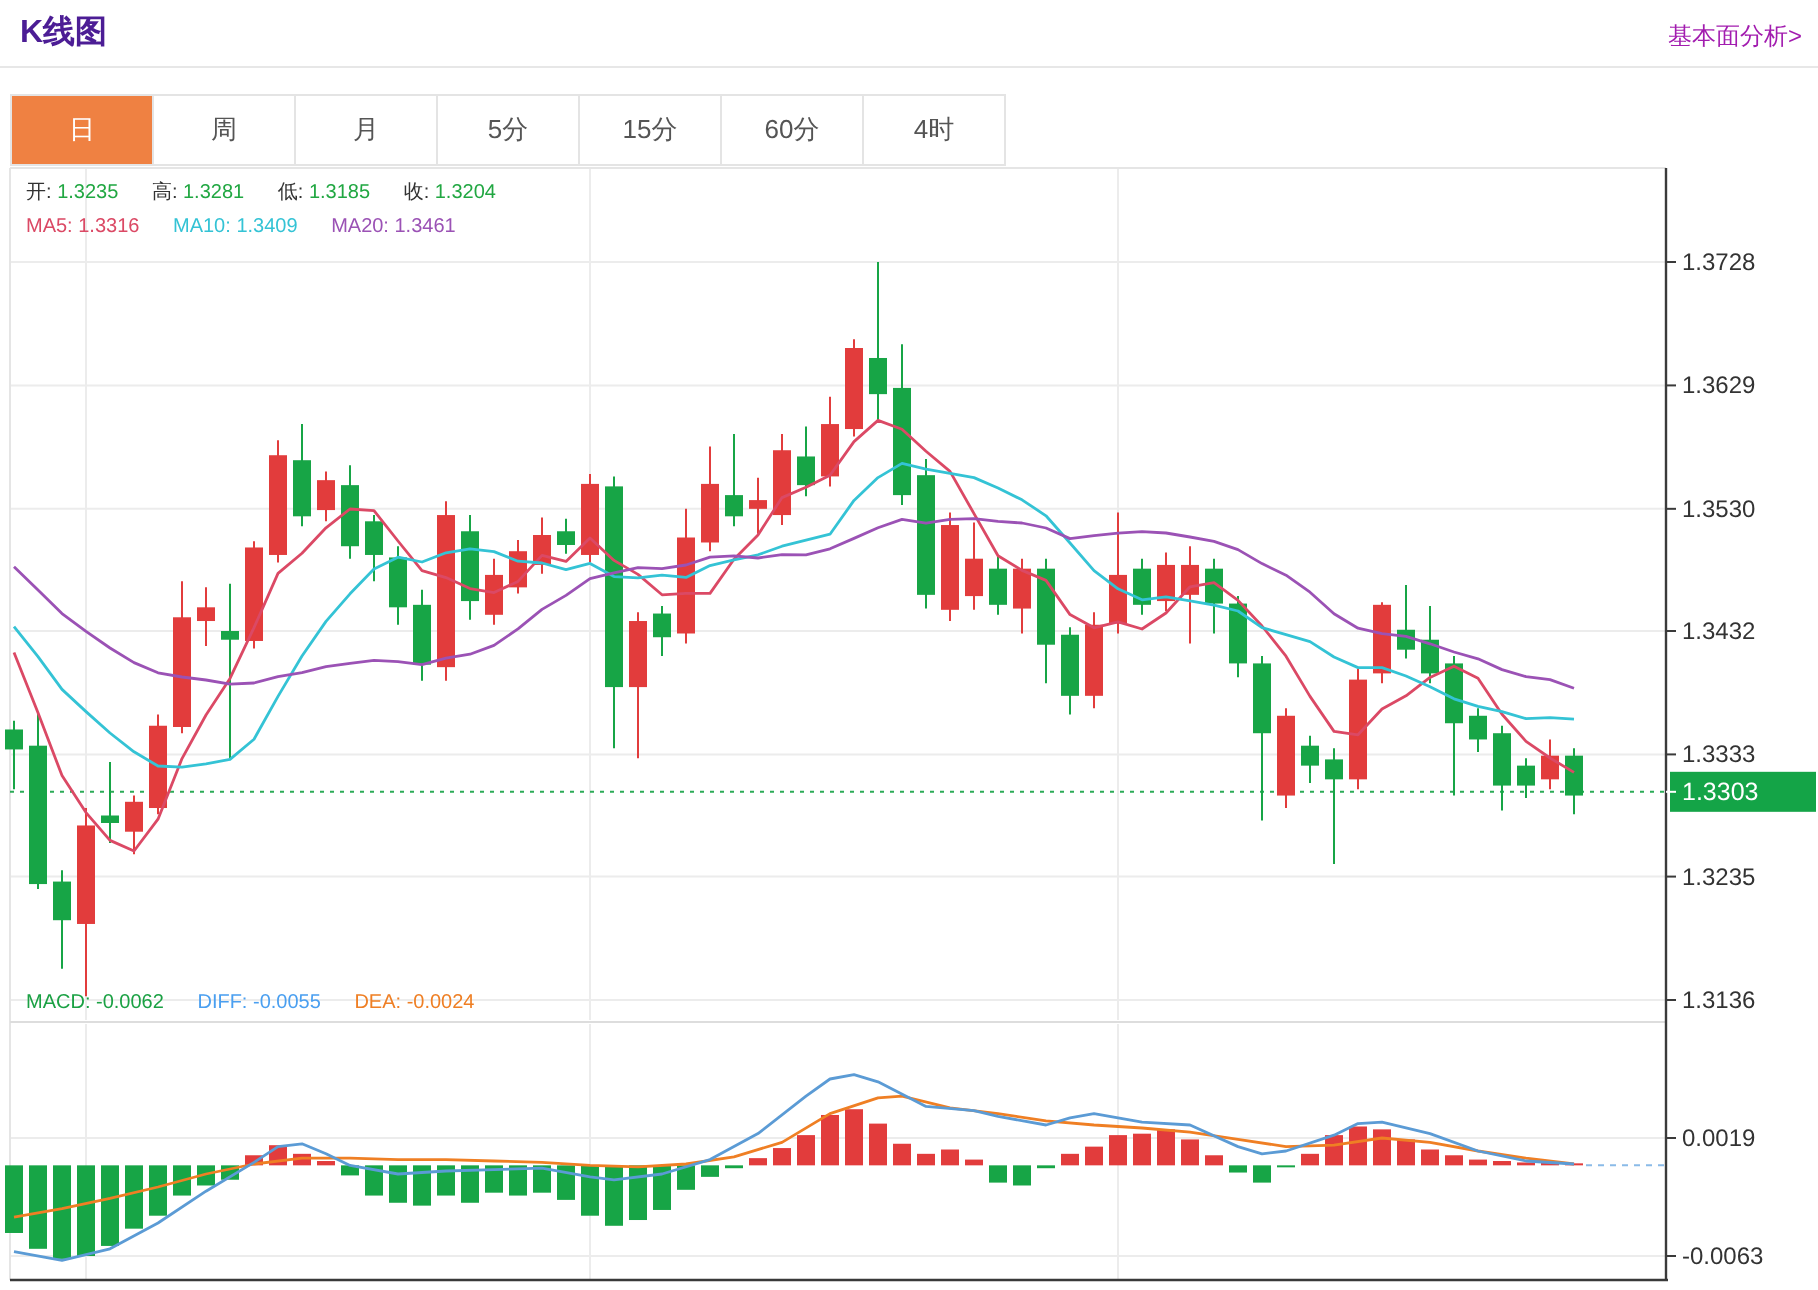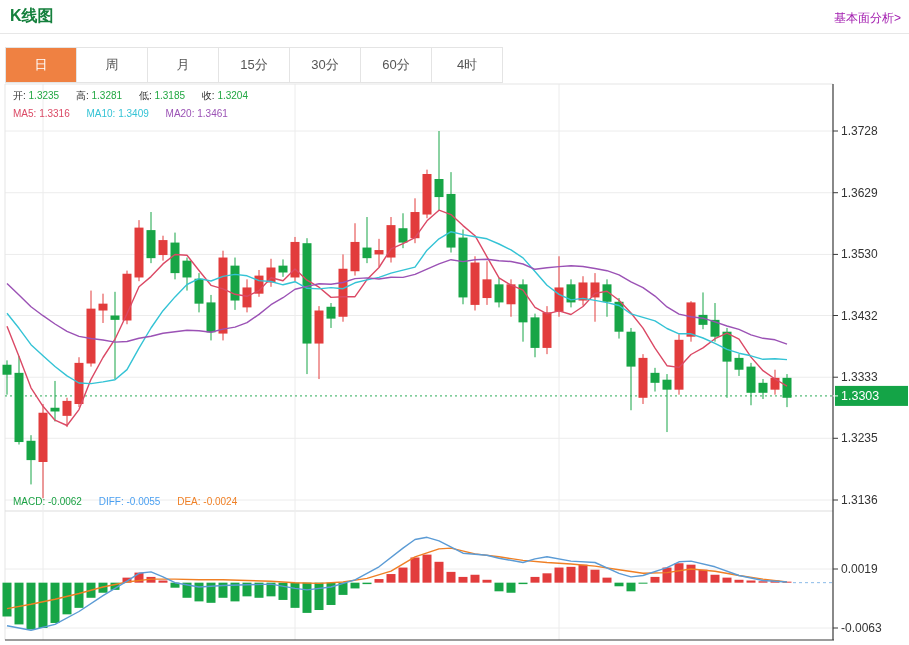--- a/index.html
+++ b/index.html
@@ -1,18 +1,18 @@
 <!DOCTYPE html>
 <html><head>
 <meta charset="utf-8">
 <style>
   html,body{margin:0;padding:0;}
   body{width:909px;height:645px;position:relative;background:#fff;
        font-family:"Liberation Sans","DejaVu Sans",sans-serif;overflow:hidden;}
-  .hdr-title{position:absolute;left:10px;top:6px;font-size:16px;font-weight:bold;color:#15803d;}
+  .hdr-title{position:absolute;left:10px;top:6px;font-size:16px;font-weight:bold;color:#4c1d95;}
   .hdr-link{position:absolute;right:8px;top:10px;font-size:12px;color:#a21caf;cursor:pointer;}
   .divider{position:absolute;left:0;top:33px;width:909px;height:1px;background:#e7e7e7;}
   .tabs{position:absolute;left:5px;top:47px;display:flex;border:1px solid #e4e4e4;background:#fff;z-index:3;}
   .tab{width:70px;height:34px;line-height:34px;text-align:center;font-size:13px;color:#555;
        border-right:1px solid #e4e4e4;cursor:pointer;background:#fff;}
   .tab:last-child{border-right:none;}
   .tab.selected{background:#ef8142;color:#fff;}
   .legend{position:absolute;z-index:2;font-size:10px;white-space:nowrap;}
   .lg-ohlc{left:13px;top:89px;}
   .lg-ma{left:13px;top:108px;}
@@ -32,22 +32,22 @@
 <body>
 
 <div class="hdr-title">K线图</div>
 <div class="hdr-link">基本面分析&gt;</div>
 <div class="divider"></div>
 
 <div class="tabs">
   <div class="tab selected">日</div>
   <div class="tab">周</div>
   <div class="tab">月</div>
+  <div class="tab">5分</div>
   <div class="tab">15分</div>
-  <div class="tab">30分</div>
   <div class="tab">60分</div>
   <div class="tab">4时</div>
 </div>
 
 <div class="legend lg-ohlc">
   <span class="lg-item"><span class="lbl">开:</span> <span class="val-green">1.3235</span></span>
   <span class="lg-item"><span class="lbl">高:</span> <span class="val-green">1.3281</span></span>
   <span class="lg-item"><span class="lbl">低:</span> <span class="val-green">1.3185</span></span>
   <span class="lg-item"><span class="lbl">收:</span> <span class="val-green">1.3204</span></span>
 </div>

